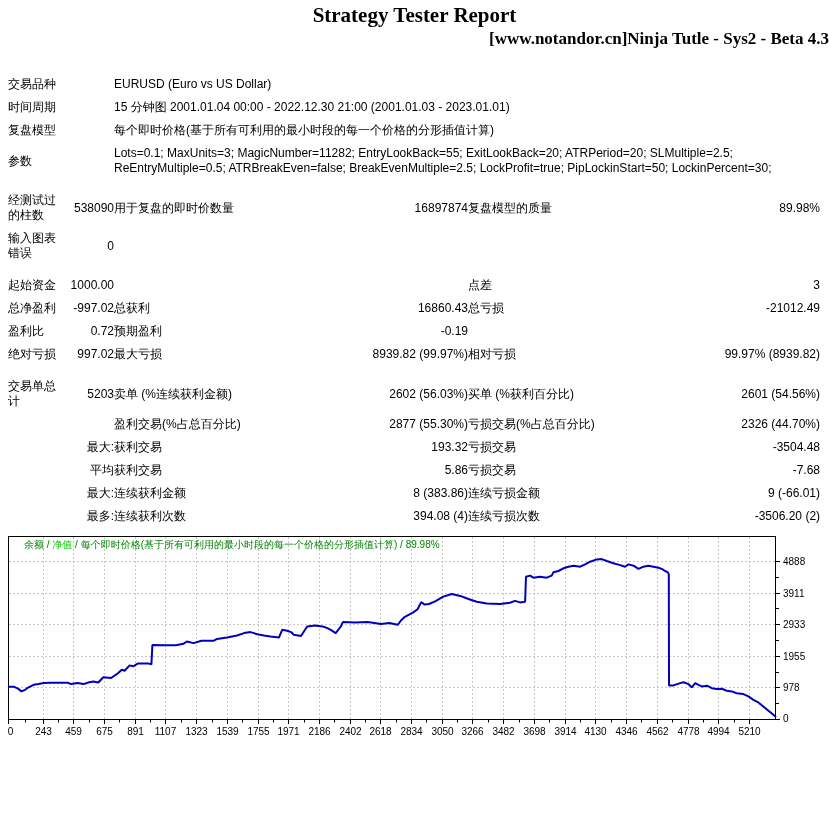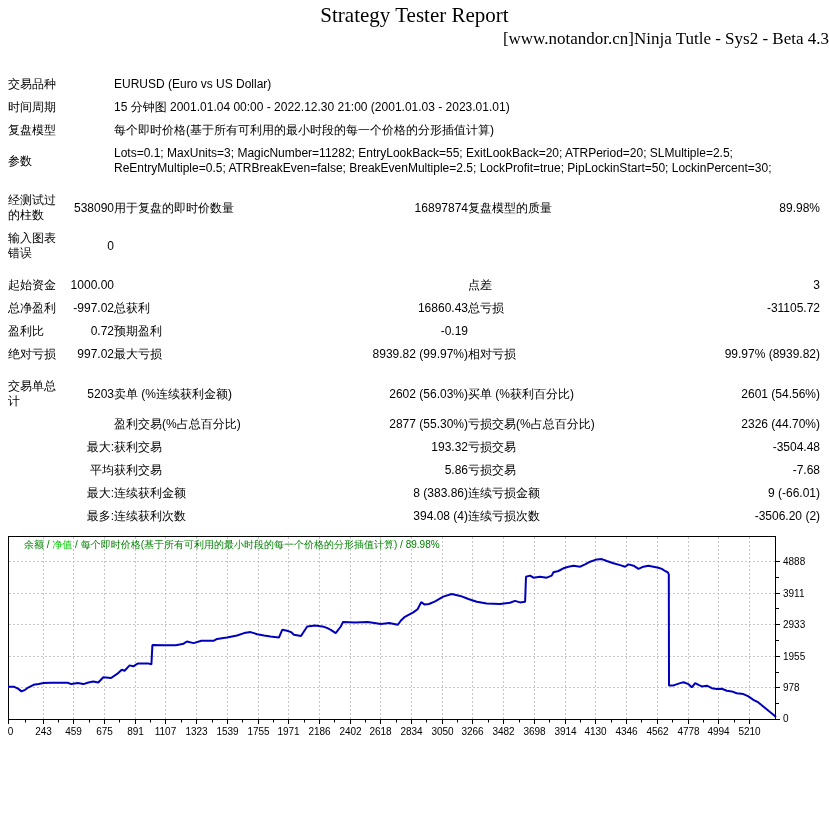--- a/index.html
+++ b/index.html
@@ -1,17 +1,17 @@
 <!DOCTYPE html>
 <html><head>
 <meta charset="utf-8">
 <style>
   html,body{margin:0;padding:0;background:#fff;color:#000;}
   body{width:829px;font-family:"Liberation Sans",sans-serif;}
-  .hdr{text-align:center;font-family:"Liberation Serif",serif;font-weight:normal;}
+  .hdr{text-align:center;font-family:"Liberation Serif",serif;font-weight:bold;}
   .title{font-size:21px;line-height:25px;margin-top:3px;}
   .subtitle{font-size:17px;line-height:21px;text-align:right;}
   .buildline{font-size:12px;line-height:15px;}
   table.report{border-collapse:collapse;table-layout:fixed;width:812px;margin:24px 0 8px 8px;font-size:12px;}
   table.report td{padding:4px 0;vertical-align:middle;line-height:15px;overflow:hidden;}
   td.r{text-align:right;}
   td.l{padding-left:9px;}
   td.pre{white-space:pre-line;}
   tr.gap td{height:9px;padding:0;}
   .chart{position:relative;width:821px;height:202px;margin:8px 0 0 8px;}
@@ -88,21 +88,21 @@
         <td class="r"></td>
         <td class="l">点差</td>
         <td class="r">3</td>
       </tr>
       <tr>
         <td class="">总净盈利</td>
         <td class="r">-997.02</td>
         <td class="l">总获利</td>
         <td class="r">16860.43</td>
         <td class="l">总亏损</td>
-        <td class="r">-31105.72</td>
+        <td class="r">-21012.49</td>
       </tr>
       <tr>
         <td class="">盈利比</td>
         <td class="r">0.72</td>
         <td class="l">预期盈利</td>
         <td class="r">-0.19</td>
         <td class="l"></td>
         <td class="r"></td>
       </tr>
       <tr>

